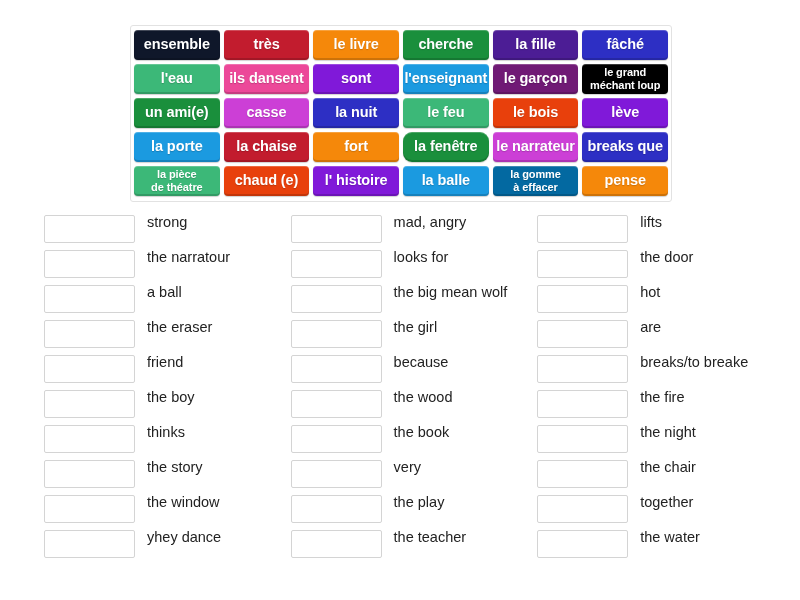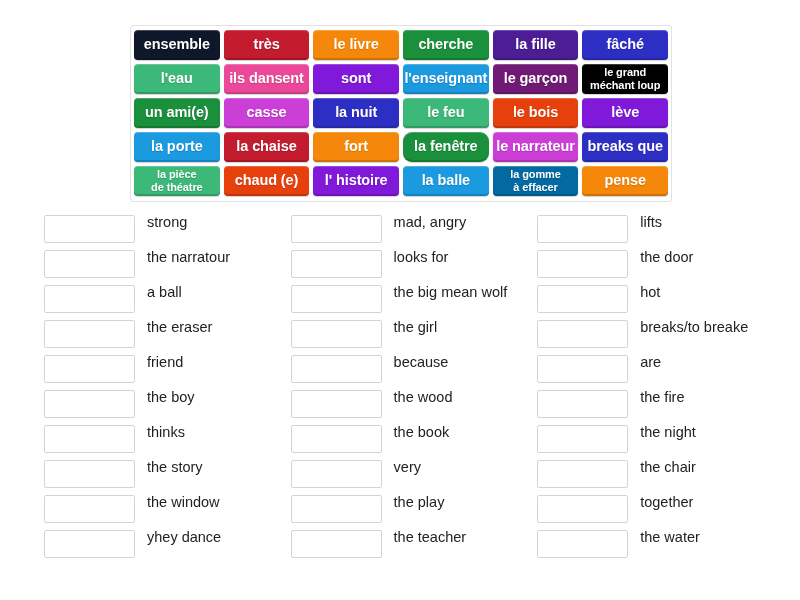--- a/index.html
+++ b/index.html
@@ -242,28 +242,28 @@
       <div class="answer-row">
         <div class="drop-slot"></div>
         <div class="answer-text">the door</div>
       </div>
       <div class="answer-row">
         <div class="drop-slot"></div>
         <div class="answer-text">hot</div>
       </div>
       <div class="answer-row">
         <div class="drop-slot"></div>
+        <div class="answer-text">are</div>
+      </div>
+      <div class="answer-row">
+        <div class="drop-slot"></div>
         <div class="answer-text">breaks/to breake</div>
       </div>
       <div class="answer-row">
         <div class="drop-slot"></div>
-        <div class="answer-text">are</div>
-      </div>
-      <div class="answer-row">
-        <div class="drop-slot"></div>
         <div class="answer-text">the fire</div>
       </div>
       <div class="answer-row">
         <div class="drop-slot"></div>
         <div class="answer-text">the night</div>
       </div>
       <div class="answer-row">
         <div class="drop-slot"></div>
         <div class="answer-text">the chair</div>
       </div>

